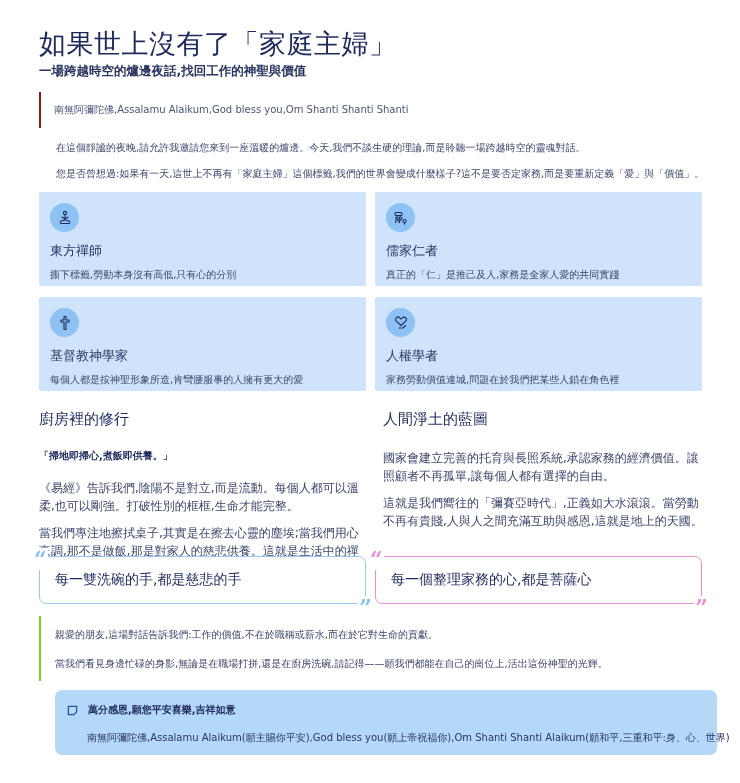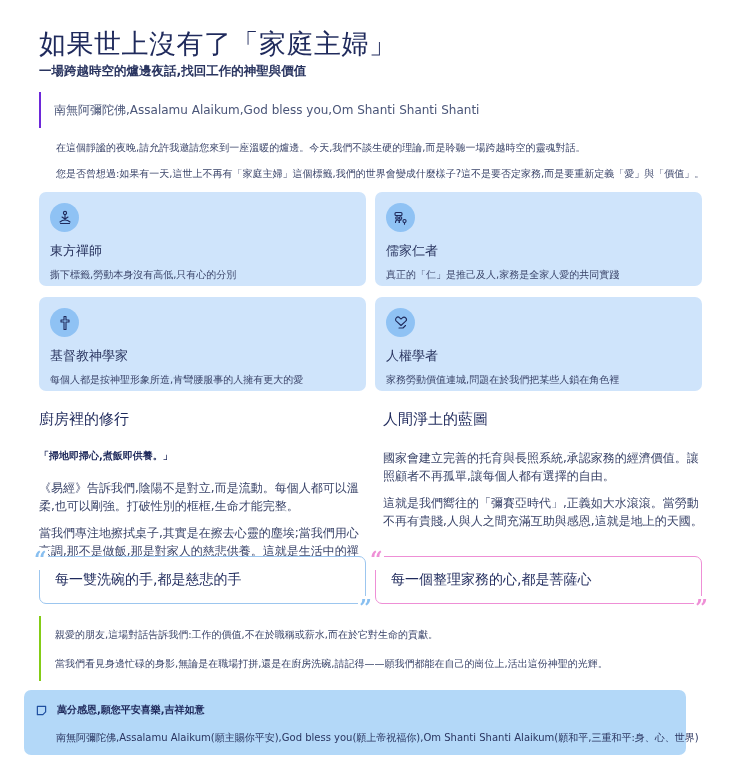--- a/index.html
+++ b/index.html
@@ -3,27 +3,27 @@
 <meta charset="utf-8">
 <style>
   * { box-sizing: border-box; margin: 0; padding: 0; }
   html, body { width: 740px; height: 783px; background: #ffffff; overflow: hidden; }
   body { font-family: "DejaVu Sans", "Liberation Sans", sans-serif; color: #2c3560; }
   .page { position: relative; width: 740px; padding: 0 39px; }
 
   .title { position: absolute; left: 39px; top: 26px; font-size: 27px; font-weight: 400; color: #1f2a5c; letter-spacing: 0.5px; white-space: nowrap; }
   .subtitle { position: absolute; left: 39px; top: 63px; font-size: 12.5px; font-weight: 700; color: #2a3560; white-space: nowrap; }
 
-  .blessing-top { position: absolute; left: 39px; top: 92px; height: 36px; border-left: 2px solid #6d28d9; padding-left: 13px; display: flex; align-items: center; font-size: 12px; color: #4a5578; white-space: nowrap; }
+  .blessing-top { position: absolute; left: 39px; top: 92px; height: 36px; border-left: 2px solid #7f1d1d; padding-left: 13px; display: flex; align-items: center; font-size: 10px; color: #4a5578; white-space: nowrap; }
 
   .intro { position: absolute; left: 56px; font-size: 10px; color: #3b456a; white-space: nowrap; }
   .intro.p1 { top: 141px; }
   .intro.p2 { top: 167px; }
 
-  .card { position: absolute; width: 327px; background: #cfe4fb; border-radius: 7px; padding: 11px 11px; }
+  .card { position: absolute; width: 327px; background: #cfe4fb; border-radius: 2px; padding: 11px 11px; }
   .card .icon-circle { width: 29px; height: 29px; border-radius: 50%; background: #8fc2f4; display: flex; align-items: center; justify-content: center; }
   .card .icon-circle svg { width: 16px; height: 16px; }
   .card .card-title { margin-top: 10px; font-size: 13px; color: #2a3560; white-space: nowrap; }
   .card .card-desc { margin-top: 8px; font-size: 10px; color: #3b456a; white-space: nowrap; }
   .c1 { left: 39px; top: 192px; height: 94px; }
   .c2 { left: 375px; top: 192px; height: 94px; }
   .c3 { left: 39px; top: 297px; height: 94px; }
   .c4 { left: 375px; top: 297px; height: 94px; }
 
   .col { position: absolute; width: 320px; }
@@ -38,21 +38,21 @@
   .quote.q2 { left: 375px; width: 327px; border-color: #ee8fd6; }
   .qmark { position: absolute; font-family: "DejaVu Serif", serif; font-size: 22px; font-weight: 700; line-height: 1; background: #fff; padding: 0 1px; }
   .q1 .qmark { color: #88bff0; }
   .q2 .qmark { color: #ee8fd6; }
   .qmark.open { left: -7px; top: -9px; }
   .qmark.close { right: -8px; bottom: -15px; }
 
   .closing { position: absolute; left: 39px; top: 616px; height: 65px; border-left: 2px solid #84cc16; padding-left: 14px; padding-top: 12px; }
   .closing p { font-size: 10px; color: #3b456a; white-space: nowrap; margin-bottom: 15px; }
 
-  .callout { position: absolute; left: 24px; top: 690px; width: 662px; height: 65px; background: #b3d8f8; border-radius: 7px; padding: 13px 12px; }
+  .callout { position: absolute; left: 55px; top: 690px; width: 662px; height: 65px; background: #b3d8f8; border-radius: 7px; padding: 13px 12px; }
   .callout .head { display: flex; align-items: center; gap: 10px; }
   .callout .head svg { width: 11px; height: 11px; }
   .callout .head span { font-size: 10px; font-weight: 700; color: #1f2a5c; }
   .callout .body { margin-top: 14px; padding-left: 20px; font-size: 10px; color: #2a3560; white-space: nowrap; }
 </style>
 </head>
 <body>
 
 <div class="page">
 

